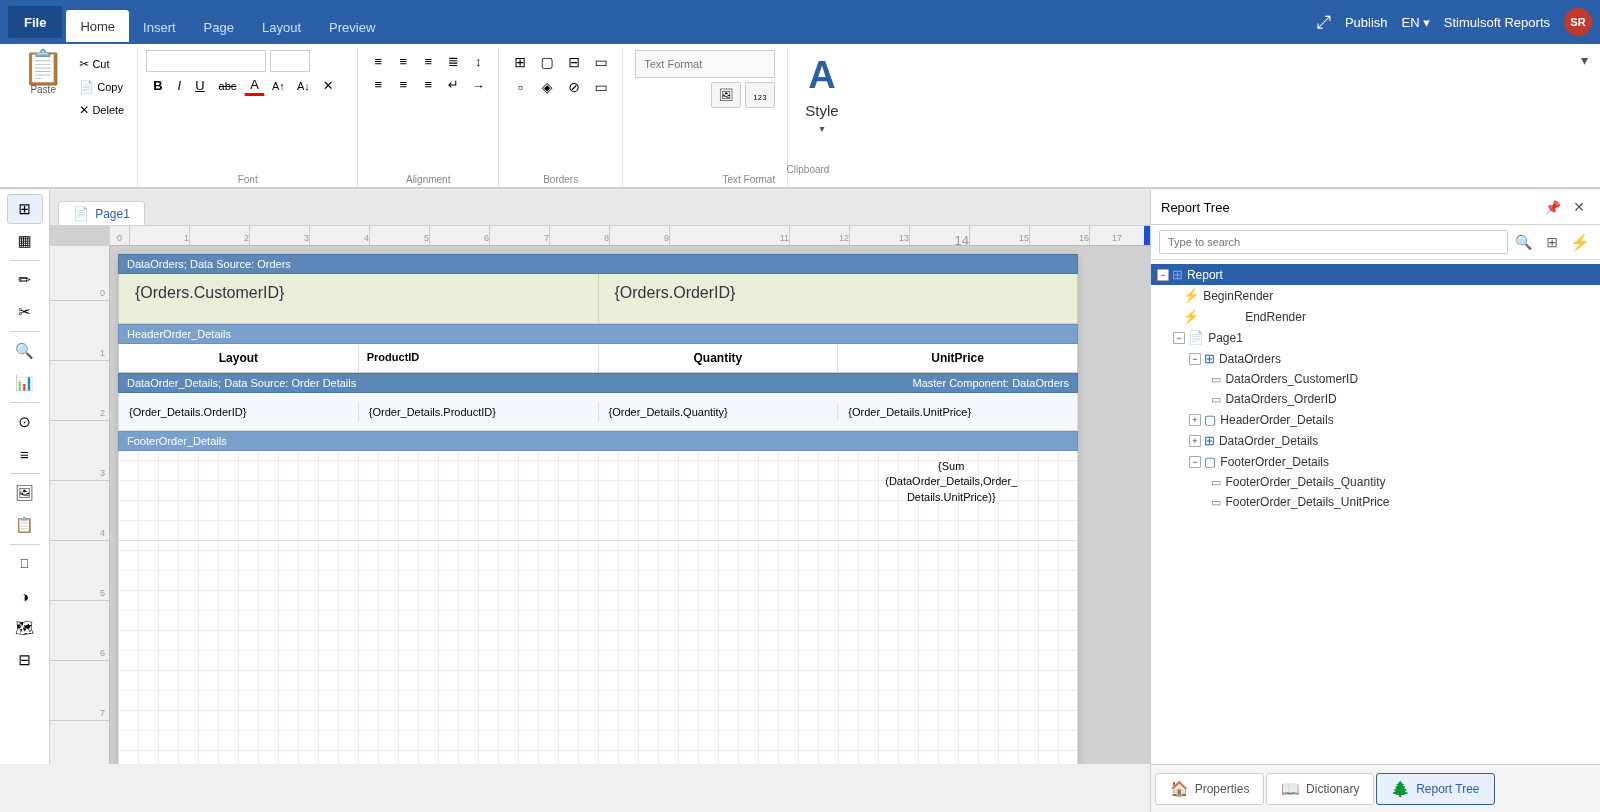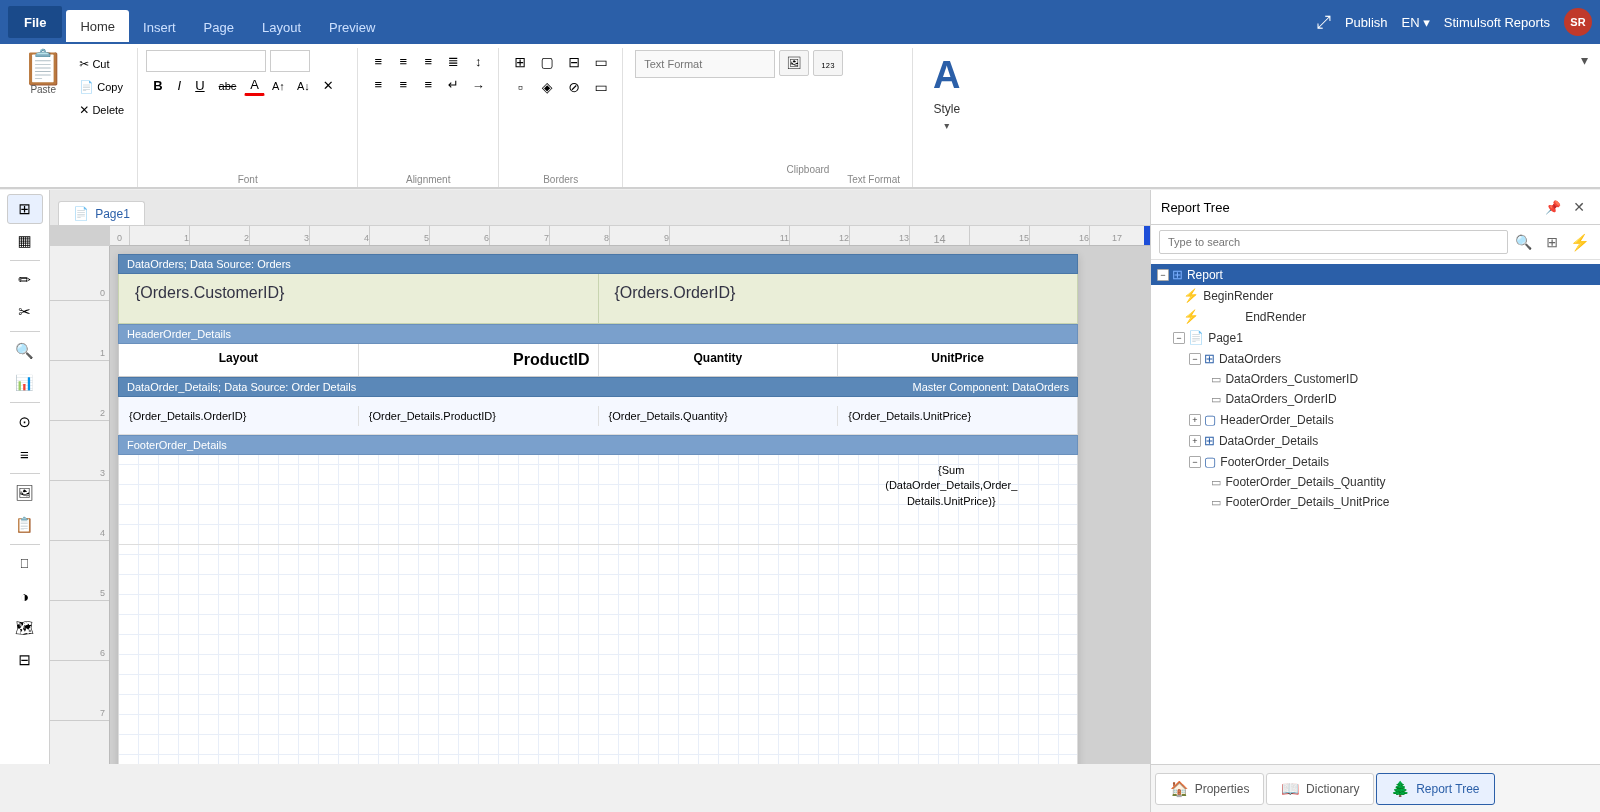--- a/index.html
+++ b/index.html
@@ -91,34 +91,34 @@
       <div style="width:26px;height:24px;display:flex;align-items:center;justify-content:center;cursor:pointer;border:1px solid transparent;border-radius:2px;font-size:14px;">⊟</div>
       <div style="width:26px;height:24px;display:flex;align-items:center;justify-content:center;cursor:pointer;border:1px solid transparent;border-radius:2px;font-size:14px;">▭</div>
       <div style="width:26px;height:24px;display:flex;align-items:center;justify-content:center;cursor:pointer;border:1px solid transparent;border-radius:2px;font-size:14px;">▫</div>
       <div style="width:26px;height:24px;display:flex;align-items:center;justify-content:center;cursor:pointer;border:1px solid transparent;border-radius:2px;font-size:14px;">◈</div>
       <div style="width:26px;height:24px;display:flex;align-items:center;justify-content:center;cursor:pointer;border:1px solid transparent;border-radius:2px;font-size:14px;">⊘</div>
       <div style="width:26px;height:24px;display:flex;align-items:center;justify-content:center;cursor:pointer;border:1px solid transparent;border-radius:2px;font-size:14px;">▭</div>
     </div>
     <div style="margin-top:auto;font-size:10px;color:#888;text-align:center;">Borders</div>
   </div>
 
-  <div style="display:flex;flex-direction:row;padding:2px 12px;border-right:1px solid #e0e0e0;gap:4px;min-width:160px;">
+  <div style="display:flex;flex-direction:column;padding:2px 12px;border-right:1px solid #e0e0e0;gap:4px;min-width:160px;align-items:flex-end;">
     <input type="text" style="border: 1px solid rgb(204, 204, 204); background: rgb(249, 249, 249); padding: 2px 8px; font-size: 11px; height: 28px; width: 140px; color: rgb(153, 153, 153);" placeholder="Text Format">
     <div style="display:flex;gap:4px;">
       <div style="width:30px;height:26px;display:flex;align-items:center;justify-content:center;cursor:pointer;border:1px solid #ccc;border-radius:2px;font-size:12px;background:#f5f5f5;">🖼</div>
       <div style="width:30px;height:26px;display:flex;align-items:center;justify-content:center;cursor:pointer;border:1px solid #ccc;border-radius:2px;font-size:12px;background:#f5f5f5;">₁₂₃</div>
     </div>
     <div style="margin-top:auto;font-size:10px;color:#888;text-align:center;">Text Format</div>
   </div>
 
   <div style="display:flex;flex-direction:column;align-items:center;padding:4px 16px;gap:4px;">
     <div style="display:flex;flex-direction:column;align-items:center;cursor:pointer;padding:4px;">
       <span style="font-size:38px;color:#2b5fa8;font-weight:bold;line-height:1;">A</span>
     </div>
-    <div style="font-size:12px;color:#333;display:flex;align-items:center;gap:2px;">Style</div>
+    <div style="font-size:15px;color:#333;display:flex;align-items:center;gap:2px;">Style</div>
     <div style="font-size:10px;color:#555;cursor:pointer;">▾</div>
   </div>
 
   <div style="margin-left:auto;align-self:flex-start;padding:4px;cursor:pointer;font-size:14px;color:#555;">▾</div>
 </div>
 
 <div style="position:absolute;top:190px;left:0;width:50px;bottom:48px;background:white;border-right:1px solid #d0d0d0;display:flex;flex-direction:column;align-items:center;gap:2px;padding:4px 0;z-index:80;">
   <div style="width:36px;height:30px;display:flex;align-items:center;justify-content:center;cursor:pointer;border:1px solid #ccc;border-radius:3px;font-size:15px;background:#e8f0fe;">⊞</div>
   <div style="width:36px;height:30px;display:flex;align-items:center;justify-content:center;cursor:pointer;border:1px solid transparent;border-radius:3px;font-size:15px;">▦</div>
   <div style="width:30px;height:1px;background:#d0d0d0;margin:2px 0;"></div>
@@ -158,21 +158,21 @@
       <div style="width:60px;min-width:60px;text-align:right;font-size:9px;color:#999;border-right:1px solid #ccc;padding-top:7px;">4</div>
       <div style="width:60px;min-width:60px;text-align:right;font-size:9px;color:#999;border-right:1px solid #ccc;padding-top:7px;">5</div>
       <div style="width:60px;min-width:60px;text-align:right;font-size:9px;color:#999;border-right:1px solid #ccc;padding-top:7px;">6</div>
       <div style="width:60px;min-width:60px;text-align:right;font-size:9px;color:#999;border-right:1px solid #ccc;padding-top:7px;">7</div>
       <div style="width:60px;min-width:60px;text-align:right;font-size:9px;color:#999;border-right:1px solid #ccc;padding-top:7px;">8</div>
       <div style="width:60px;min-width:60px;text-align:right;font-size:9px;color:#999;border-right:1px solid #ccc;padding-top:7px;">9</div>
       <div style="width:60px;min-width:60px;text-align:right;font-size:9px;color:#999;border-right:1px solid #ccc;padding-top:7px;margin-top:40px;">10</div>
       <div style="width:60px;min-width:60px;text-align:right;font-size:9px;color:#999;border-right:1px solid #ccc;padding-top:7px;">11</div>
       <div style="width:60px;min-width:60px;text-align:right;font-size:9px;color:#999;border-right:1px solid #ccc;padding-top:7px;">12</div>
       <div style="width:60px;min-width:60px;text-align:right;font-size:9px;color:#999;border-right:1px solid #ccc;padding-top:7px;">13</div>
-      <div style="width:60px;min-width:60px;text-align:center;font-size:11px;color:#999;border-right:1px solid #ccc;padding-top:7px;">14</div>
+      <div style="width:60px;min-width:60px;text-align:right;font-size:13px;color:#999;border-right:1px solid #ccc;padding-top:7px;">14</div>
       <div style="width:60px;min-width:60px;text-align:right;font-size:9px;color:#999;border-right:1px solid #ccc;padding-top:7px;">15</div>
       <div style="width:60px;min-width:60px;text-align:right;font-size:9px;color:#999;border-right:1px solid #ccc;padding-top:7px;">16</div>
       <div style="width:60px;min-width:60px;text-align:center;font-size:9px;color:#999;border-right:6px solid #1d4ed8;padding-top:7px;">17</div>
 
     </div>
   </div>
 
   <div style="position:absolute;top:20px;left:0;width:60px;bottom:0;background:#f0f0f0;border-right:1px solid #bbb;">
     <div style="height:55px;border-bottom:1px solid #ccc;display:flex;align-items:flex-end;justify-content:flex-end;padding-right:4px;padding-bottom:2px;font-size:9px;color:#999;">0</div>
     <div style="height:60px;border-bottom:1px solid #ccc;display:flex;align-items:flex-end;justify-content:flex-end;padding-right:4px;padding-bottom:2px;font-size:9px;color:#999;">1</div>
@@ -192,21 +192,21 @@
 
       <div style="background:#eaeed8;border:1px solid #c8d4b0;border-top:none;display:flex;min-height:50px;">
         <div style="flex:1;padding:10px 16px;font-size:16px;color:#334;border-right:1px solid #c8d4b0;">{Orders.CustomerID}</div>
         <div style="flex:1;padding:10px 16px;font-size:16px;color:#334;">{Orders.OrderID}</div>
       </div>
 
       <div style="background:#7aa0cc;padding:3px 8px;font-size:11px;border:1px solid #6a90bc;color:white;">HeaderOrder_Details</div>
 
       <div style="display:flex;border:1px solid #ccc;border-top:none;background:white;">
         <div style="flex:1;padding:7px 8px;text-align:center;font-weight:bold;font-size:12px;border-right:1px solid #ddd;">Layout</div>
-        <div style="flex:1;padding:7px 8px;text-align:right;font-weight:bold;font-size:16px;border-right:1px solid #ddd;">ProductID</div>
+        <div style="flex:1;padding:7px 8px;text-align:left;font-weight:bold;font-size:11px;border-right:1px solid #ddd;">ProductID</div>
         <div style="flex:1;padding:7px 8px;text-align:center;font-weight:bold;font-size:12px;border-right:1px solid #ddd;">Quantity</div>
         <div style="flex:1;padding:7px 8px;text-align:center;font-weight:bold;font-size:12px;">UnitPrice</div>
       </div>
 
       <div style="background:#5b88b8;padding:3px 8px;font-size:11px;border:1px solid #4a77a7;color:white;display:flex;justify-content:space-between;">
         <span>DataOrder_Details; Data Source: Order Details</span>
         <span>Master Component: DataOrders</span>
       </div>
 
       <div style="display:flex;border:1px solid #ddd;border-top:none;background:#f5f8ff;min-height:38px;align-items:center;">

